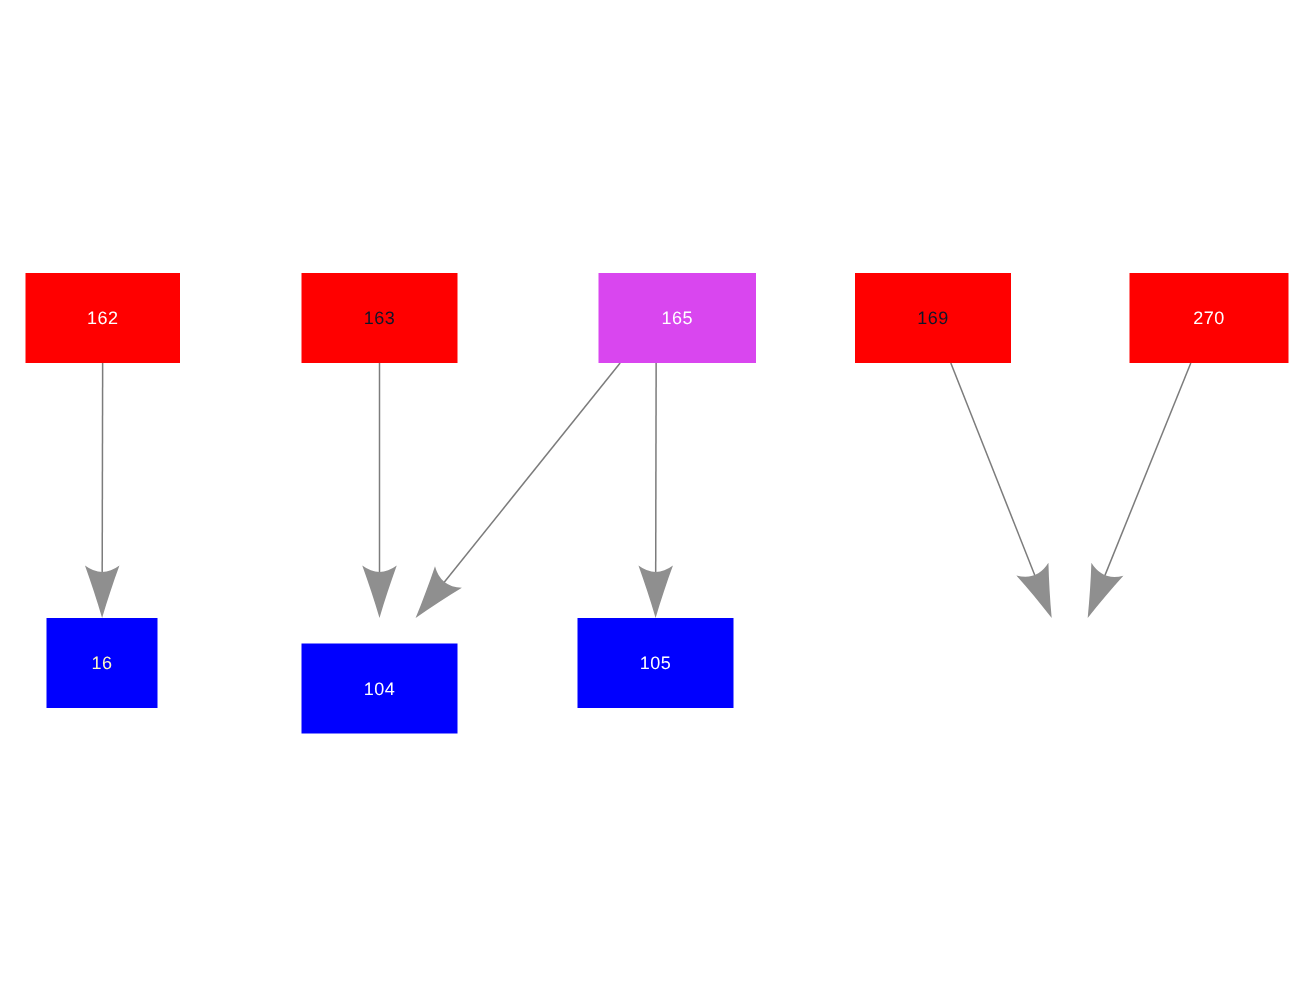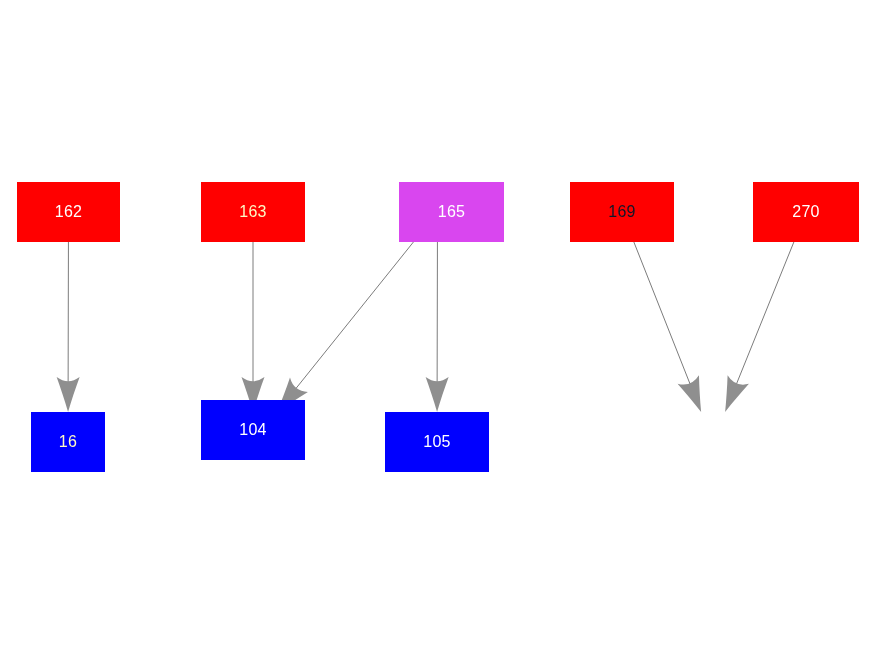--- a/index.html
+++ b/index.html
@@ -29,21 +29,21 @@
     width: 876px;
     height: 656px;
   }
   .node {
     position: absolute;
     display: flex;
     align-items: center;
     justify-content: center;
   }
   .node span {
-    font-size: 16px;
+    font-size: 12px;
     line-height: 1;
     letter-spacing: 0.3px;
   }
   .edge-line {
     stroke-width: 1;
     fill: none;
   }
 </style>
 </head>
 <body>
@@ -73,34 +73,34 @@
       <g>
         <line class="edge-line" x1="793.8695652173913" y1="242" x2="734.8768698975206" y2="387.8959131566696" stroke="#7c7c7c"></line>
         <path d="M 0 0 C -3.5 -12 -7.5 -24 -11.5 -35 Q 0 -26.5 11.5 -35 C 7.5 -24 3.5 -12 0 0 Z" fill="#8f8f8f" transform="translate(725.1304347826087,412) rotate(22.0158387977756)"></path>
       </g>
     </svg>
   <div id="node-layer">
       <div class="node" style="left: 17px; top: 182px; width: 103px; height: 60px; background: rgb(255, 0, 0);">
         <span style="color: rgb(255, 255, 255);">162</span>
       </div>
       <div class="node" style="left: 201px; top: 182px; width: 104px; height: 60px; background: rgb(255, 0, 0);">
-        <span style="color: #fef9c3;">163</span>
+        <span style="color: #0f172a;">163</span>
       </div>
       <div class="node" style="left: 399px; top: 182px; width: 105px; height: 60px; background: #d946ef;">
         <span style="color: rgb(255, 255, 255);">165</span>
       </div>
       <div class="node" style="left: 570px; top: 182px; width: 104px; height: 60px; background: rgb(255, 0, 0);">
         <span style="color: #0f172a;">169</span>
       </div>
       <div class="node" style="left: 753px; top: 182px; width: 106px; height: 60px; background: rgb(255, 0, 0);">
         <span style="color: rgb(255, 255, 255);">270</span>
       </div>
       <div class="node" style="left: 31px; top: 412px; width: 74px; height: 60px; background: rgb(0, 0, 255);">
         <span style="color: #fef9c3;">16</span>
       </div>
-      <div class="node" style="left: 201px; top: 400px; width: 104px; height: 60px; background: rgb(0, 0, 255);">
+      <div class="node" style="left: 201px; top: 429px; width: 104px; height: 60px; background: rgb(0, 0, 255);">
         <span style="color: rgb(255, 255, 255);">104</span>
       </div>
       <div class="node" style="left: 385px; top: 412px; width: 104px; height: 60px; background: rgb(0, 0, 255); text-align: center;">
         <span style="color: rgb(255, 255, 255);">105</span>
       </div>
     </div>
 </div>
 
 </body></html>

